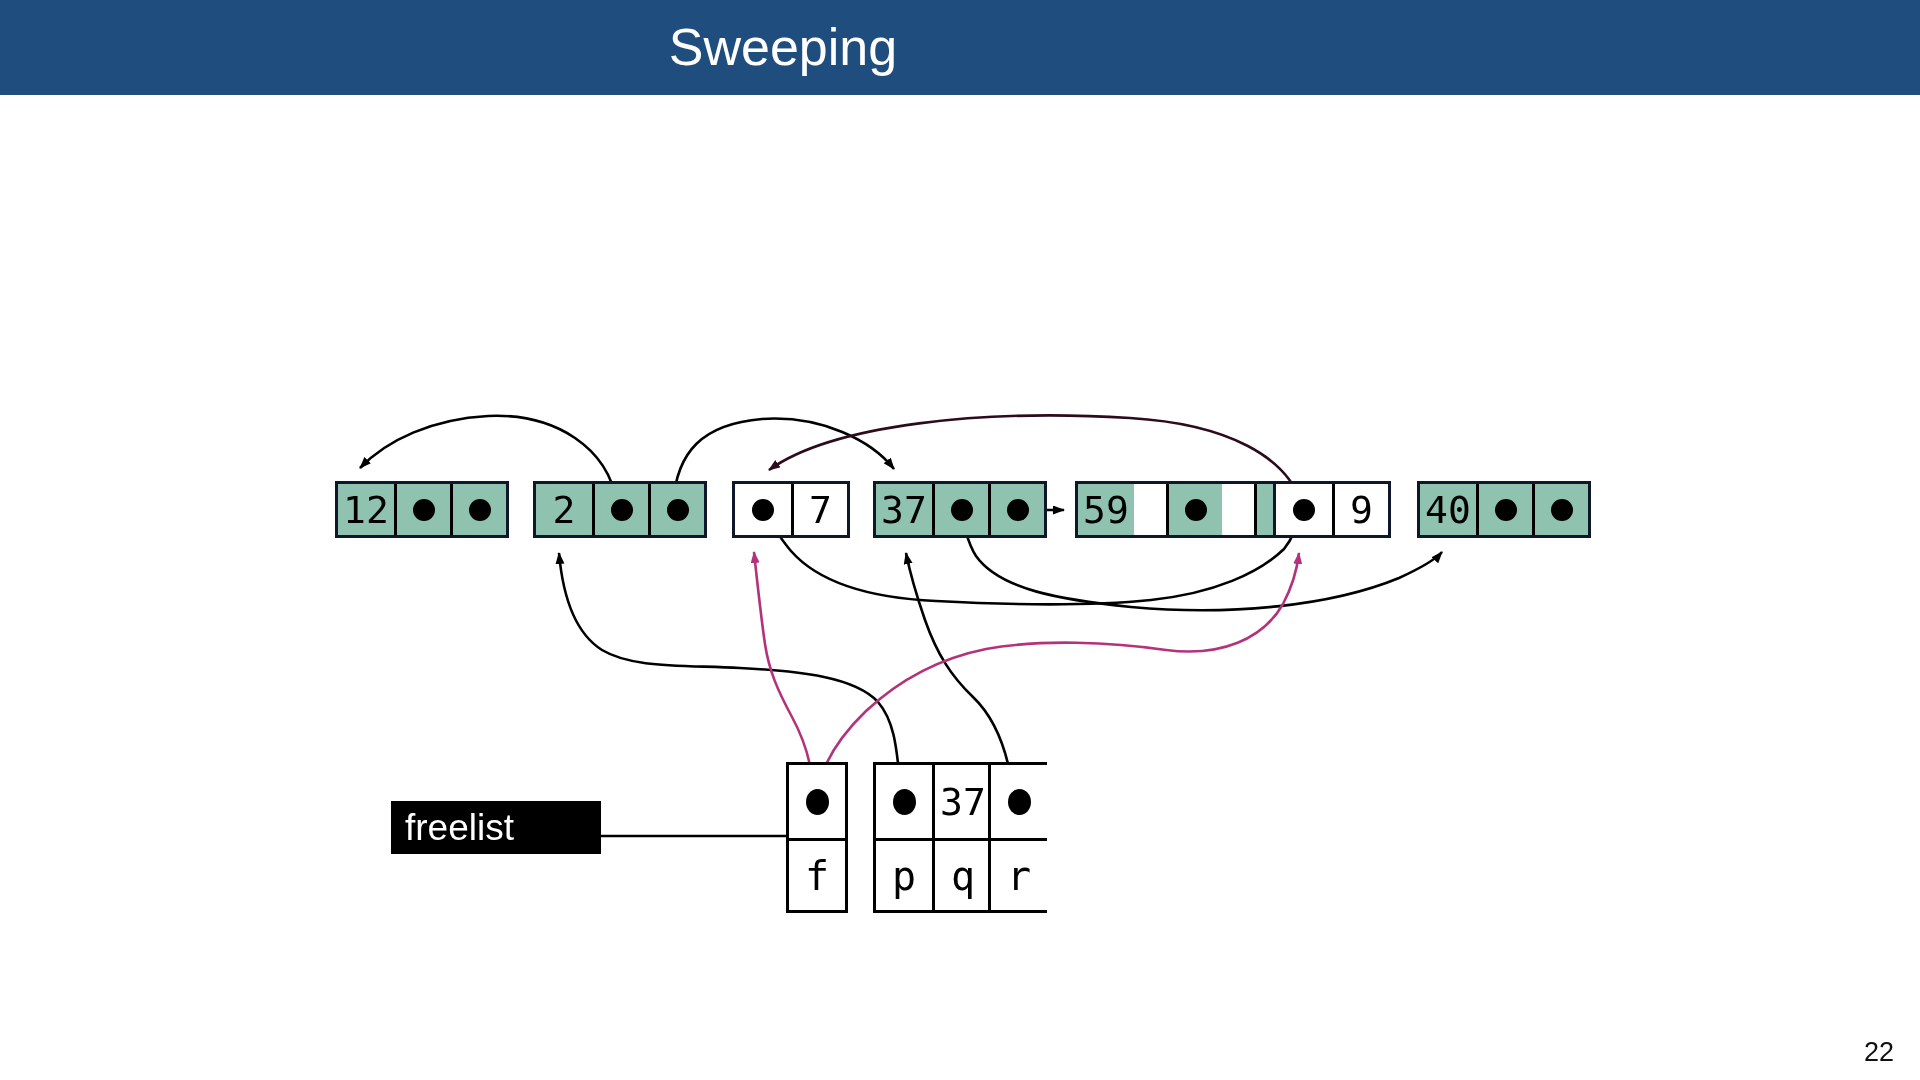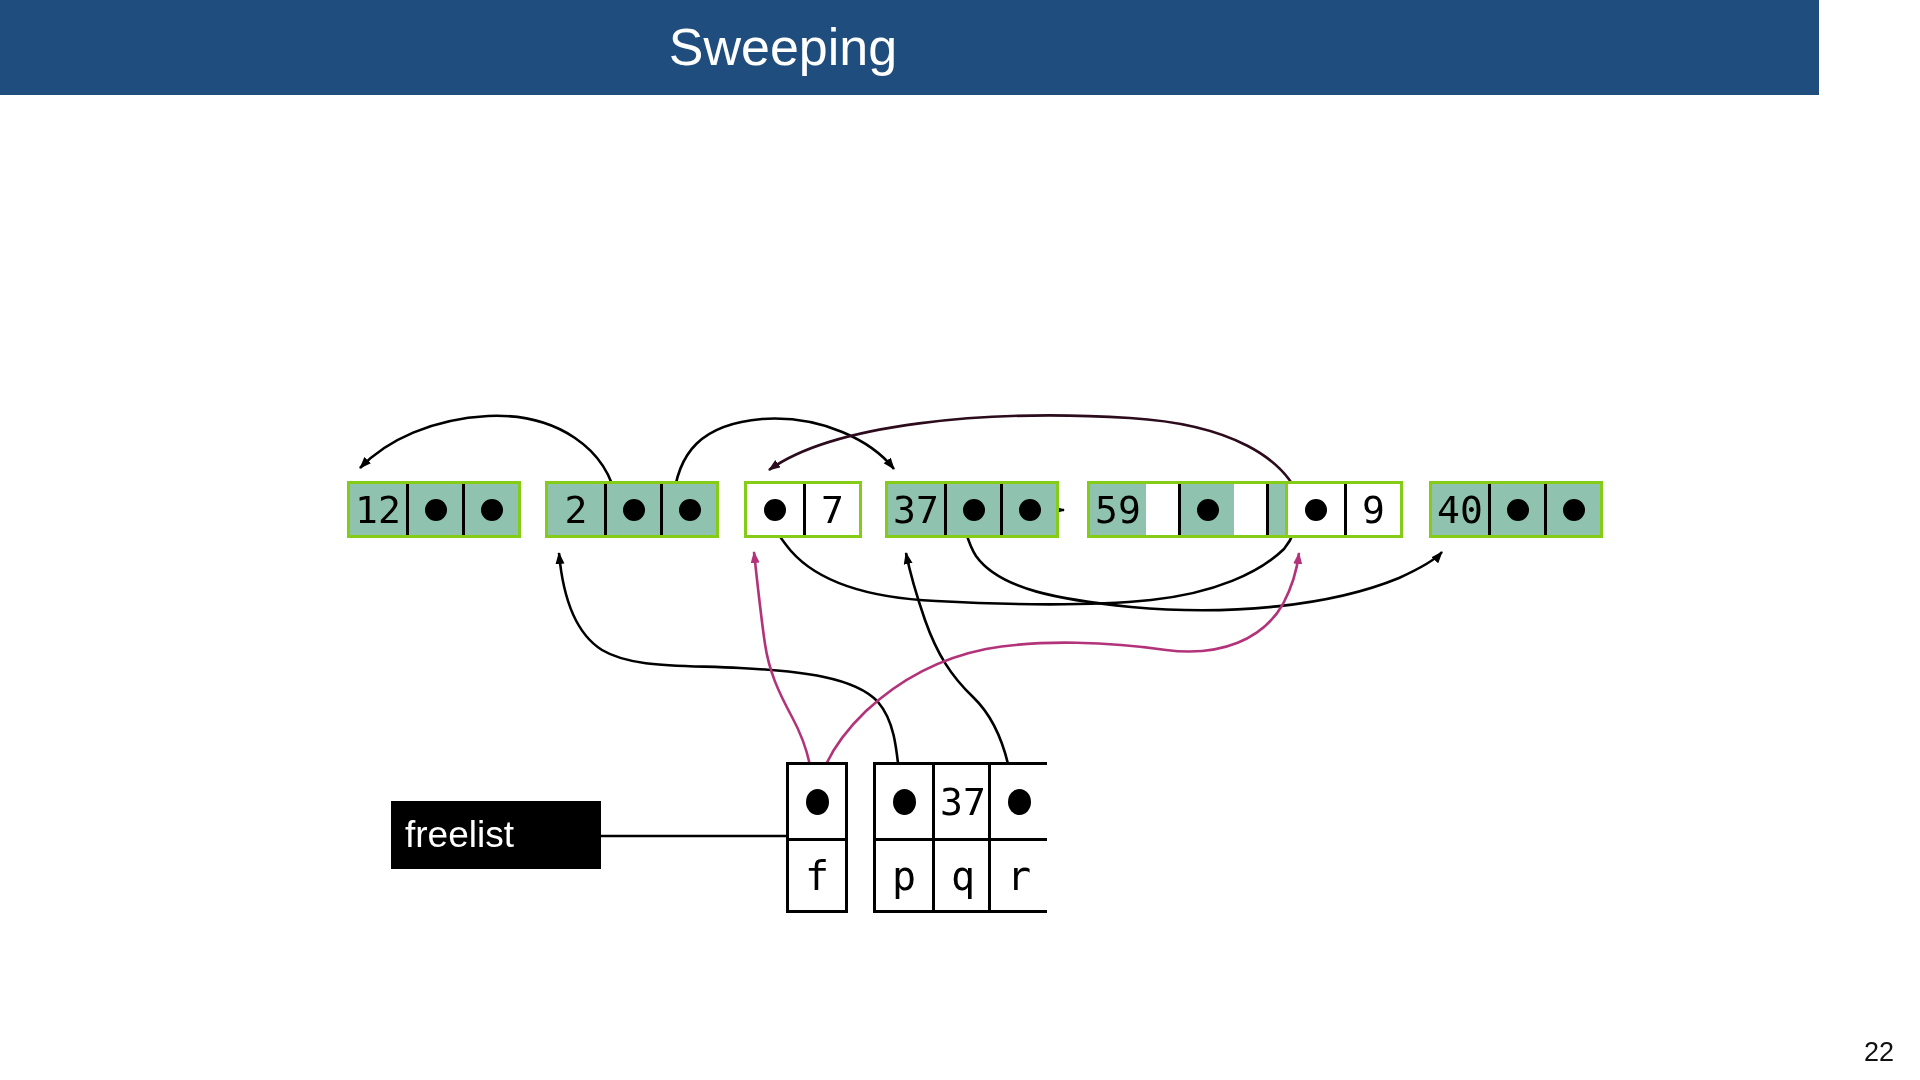--- a/index.html
+++ b/index.html
@@ -1,38 +1,38 @@
 <!DOCTYPE html>
 <html><head>
 <meta charset="utf-8">
 <style>
   html,body{margin:0;padding:0;background:#ffffff;}
   .slide{position:relative;width:1920px;height:1080px;background:#ffffff;overflow:hidden;
          font-family:"Liberation Sans",sans-serif;}
-  .header{position:absolute;left:0;top:0;width:1778px;height:95px;background:#1F4E7E;padding-left:41px;}
+  .header{position:absolute;left:0;top:0;width:1920px;height:95px;background:#1F4E7E;}
   .title{position:absolute;left:0;top:0;width:1566px;height:95px;line-height:95px;
          text-align:center;color:#ffffff;font-size:52px;font-family:"Liberation Sans",sans-serif;}
   .pagenum{position:absolute;right:26px;bottom:12px;font-size:27px;color:#111;margin-left:33px;}
-  .node{position:absolute;display:flex;border:3px solid #84cc16;box-sizing:border-box;margin-left:12px;}
+  .node{position:absolute;display:flex;border:3px solid #0f172a;box-sizing:border-box;}
   .cell{width:56px;height:51px;display:flex;align-items:center;justify-content:center;
         box-sizing:border-box;position:relative;}
   .cell + .cell{border-left:3px solid #000;}
   .cell.teal{background:#8FC3B0;}
   .cell.white{background:#ffffff;}
   .cellnum{font-family:"DejaVu Sans Mono",monospace;font-size:38px;color:#000;}
   .dot{width:22px;height:22px;background:#000;border-radius:50%;}
   .rootcol{position:absolute;display:flex;border:3px solid #000;box-sizing:border-box;}
   .rcol{width:56px;display:flex;flex-direction:column;box-sizing:border-box;}
   .rcol + .rcol{border-left:3px solid #000;}
   .rcell{width:56px;height:73px;display:flex;align-items:center;justify-content:center;
          box-sizing:border-box;background:#fff;}
   .rcell.bot{border-top:3px solid #000;height:72px;}
   .rdot{width:23px;height:26px;background:#000;border-radius:50%;}
   .rlabel{font-family:"DejaVu Sans Mono",monospace;font-size:40px;color:#000;}
-  .freelist{position:absolute;left:391px;top:801px;width:210px;height:68px;background:#000;
+  .freelist{position:absolute;left:391px;top:801px;width:210px;height:53px;background:#000;
             color:#fff;display:flex;align-items:center;padding-left:14px;box-sizing:border-box;
             font-size:37px;font-family:"Liberation Sans",sans-serif;}
   svg.overlay{position:absolute;left:0;top:0;width:1920px;height:1080px;pointer-events:none;}
 </style>
 </head>
 <body>
 
 <div class="slide">
   <div class="header">
     <div class="title">Sweeping</div>

